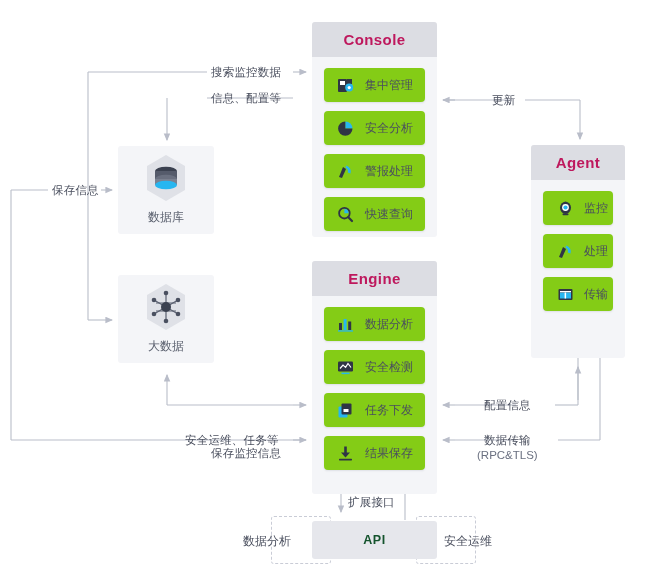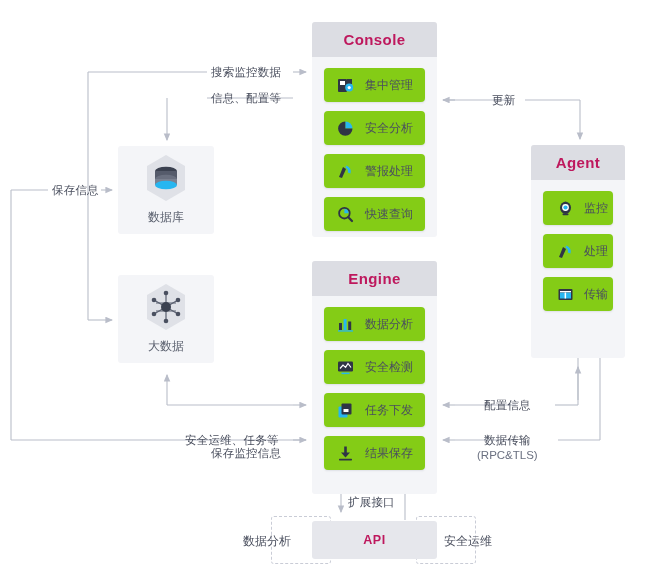--- a/index.html
+++ b/index.html
@@ -52,21 +52,21 @@
   }
   .store-label { font-size: 12px; color: #5a606e; }
   .hexwrap { width: 44px; height: 48px; position: relative; }
 
   
   .api-box {
     position: absolute;
     background: #e6e7ec;
     border-radius: 3px;
     display: flex; align-items: center; justify-content: center;
-    font-size: 12.5px; font-weight: bold; color: #be185d;
+    font-size: 12.5px; font-weight: bold; color: #14532d;
     letter-spacing: .5px;
   }
   .dashbox {
     position: absolute;
     border: 1px dashed #c9ccd6;
     border-radius: 3px;
   }
   .side-label {
     position: absolute;
     font-size: 12px;

